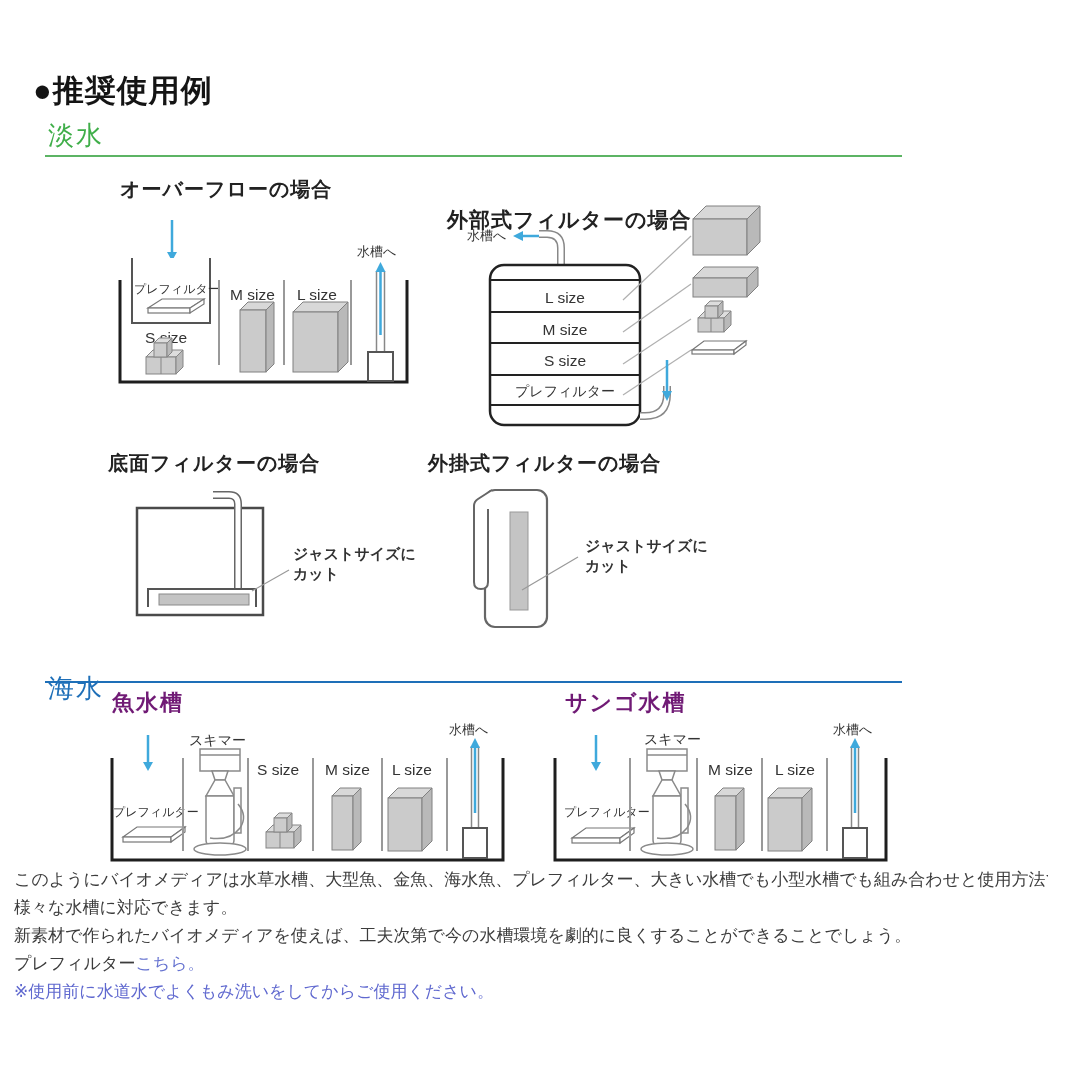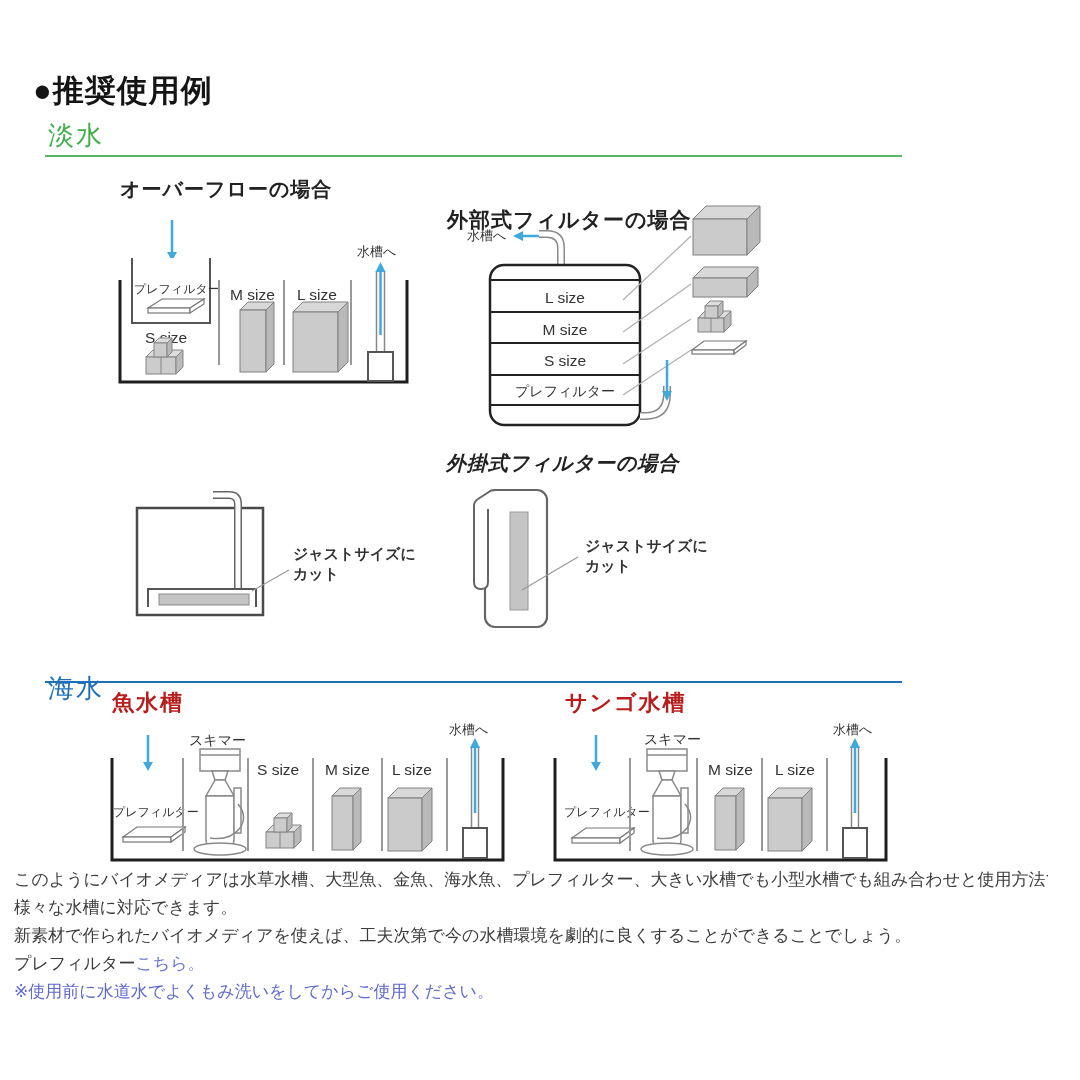--- a/index.html
+++ b/index.html
@@ -8,21 +8,21 @@
   .abs{position:absolute;}
   .page-title{font-size:31px;font-weight:800;color:#141414;letter-spacing:1px;}
   .sec-label{font-size:26px;font-weight:400;letter-spacing:2px;}
   .sec-label.green{color:#3fae49;}
   .sec-label.blue{color:#1e6fb8;}
   .sec-line{height:2px;}
   .sec-line.green{background:#5cb464;}
   .sec-line.blue{background:#1e6fb8;}
   .dia-title{font-size:20px;font-weight:700;color:#222;letter-spacing:1px;}
   .dia-title.big{font-size:21px;}
-  .tank-title{font-size:22px;font-weight:700;color:#b91c1c;letter-spacing:2px;}
+  .tank-title{font-size:22px;font-weight:700;color:#701a75;letter-spacing:2px;}
   svg text{font-family:"Liberation Sans","DejaVu Sans",sans-serif;fill:#333;}
   .lbl-size{font-size:15.5px;}
   .lbl-small{font-size:12px;}
   .lbl-tiny{font-size:13px;}
   .lbl-cut{font-size:15px;font-weight:600;}
   .footer{font-size:17px;line-height:28px;color:#3c3c3c;}
   .footer p{margin:0;}
   .blue-note{color:#5f68cf;}
   .link{color:#6673d0;cursor:pointer;margin-top:35px;}
 </style>
@@ -137,32 +137,33 @@
       <polygon points="294,162 294,158 306,149 306,153" fill="#fff"></polygon>
     </g>
     <path d="M200,224 H205 Q227,224 227,202 V194" fill="none" stroke="#888" stroke-width="8"></path>
     <path d="M200,224 H205 Q227,224 227,202 V194" fill="none" stroke="#fff" stroke-width="5"></path>
     <g stroke="#3fa9dc" fill="#3fa9dc">
       <line x1="227" y1="168" x2="227" y2="200" stroke-width="2.5"></line>
       <polygon points="222,199 232,199 227,209" stroke="none"></polygon>
     </g>
   </svg>
 
+  <div class="abs dia-title" style="left:108px;top:450px;">底面フィルターの場合</div>
   <svg class="abs" style="left:115px;top:485px;" width="330" height="150" viewBox="0 0 330 150">
     <rect x="22" y="23" width="126" height="107" fill="none" stroke="#4a4a4a" stroke-width="2.5"></rect>
     <path d="M98,10 H114 Q123,10 123,19 V103" fill="none" stroke="#666" stroke-width="8"></path>
     <path d="M98,10 H114 Q123,10 123,19 V103" fill="none" stroke="#fff" stroke-width="5"></path>
     <path d="M33,122 V104 H141 V122" fill="none" stroke="#555" stroke-width="2"></path>
     <rect x="44" y="109" width="90" height="11" fill="#c4c4c4" stroke="#8a8a8a" stroke-width="1"></rect>
     <line x1="174" y1="85" x2="137" y2="106" stroke="#999" stroke-width="1.2"></line>
     <text x="178" y="74" class="lbl-cut">ジャストサイズに</text>
     <text x="178" y="94" class="lbl-cut">カット</text>
   </svg>
 
-  <div class="abs dia-title" style="left:446px;top:450px;font-style:italic;">外掛式フィルターの場合</div>
+  <div class="abs dia-title" style="left:428px;top:450px;">外掛式フィルターの場合</div>
   <svg class="abs" style="left:440px;top:485px;" width="330" height="155" viewBox="0 0 330 155">
     <rect x="45" y="5" width="62" height="137" rx="10" fill="#fff" stroke="#666" stroke-width="2.2"></rect>
     <path d="M52,5 L38,14 Q34,16.5 34,21 V97 Q34,104 41,104 Q48,104 48,97 V24" fill="#fff" stroke="#666" stroke-width="2"></path>
     <rect x="70" y="27" width="18" height="98" fill="#c4c4c4" stroke="#999" stroke-width="1"></rect>
     <line x1="138" y1="72" x2="82" y2="105" stroke="#999" stroke-width="1.2"></line>
     <text x="145" y="66" class="lbl-cut">ジャストサイズに</text>
     <text x="145" y="86" class="lbl-cut">カット</text>
   </svg>
 
   <div class="abs sec-label blue" style="left:48px;top:671px;">海水</div>

